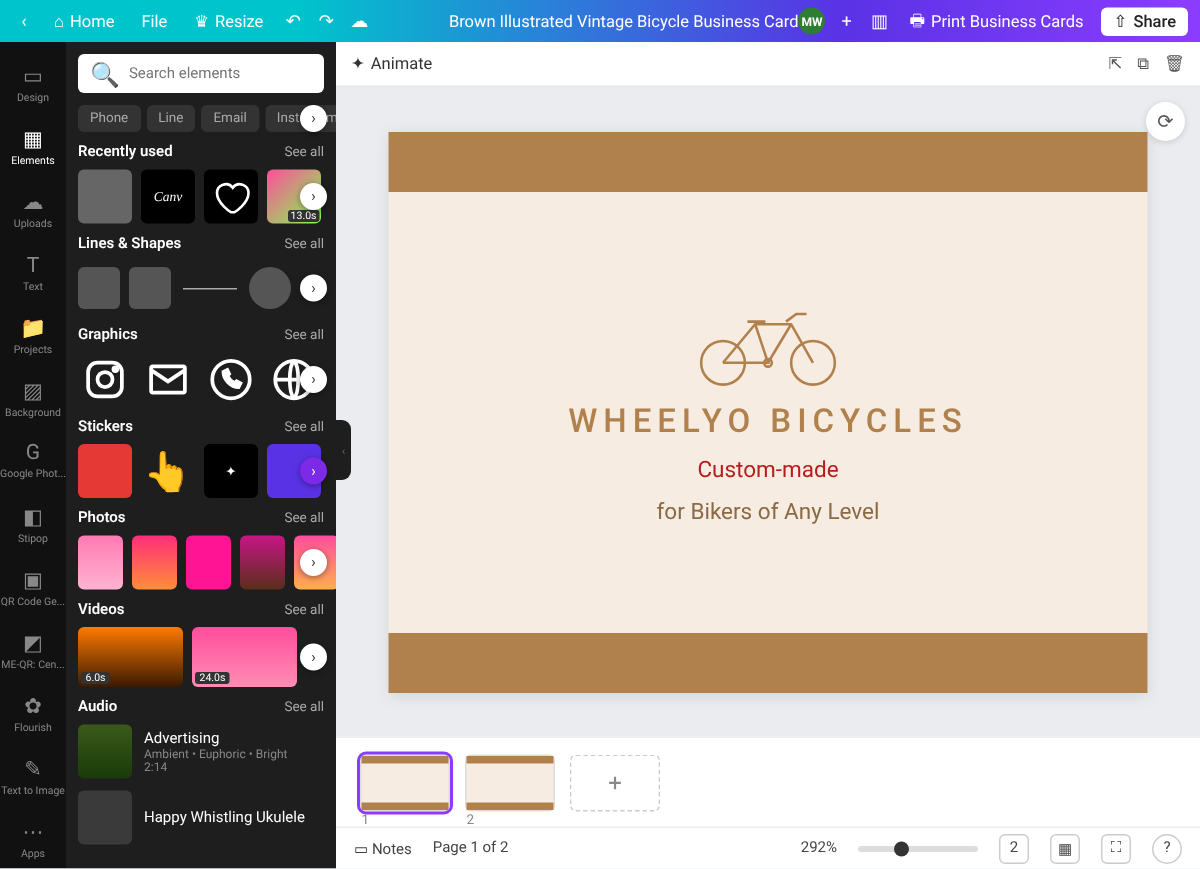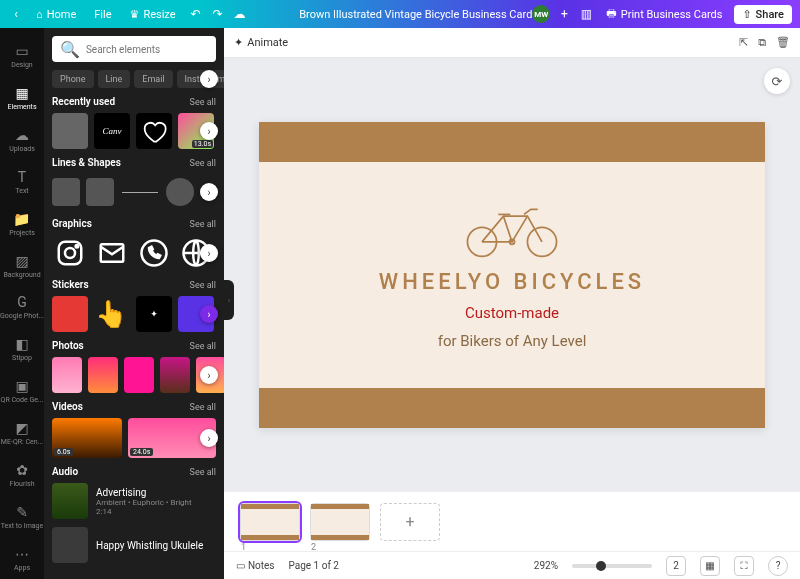--- a/index.html
+++ b/index.html
@@ -44,21 +44,21 @@
 .audio-meta .t1 { font-size:10px; } .audio-meta .t2 { font-size:8px; color:#888; }
 
 
 .handle { position:absolute; left:224px; top:280px; width:10px; height:40px; background:#1e1e1e; border-radius:0 6px 6px 0; display:flex; align-items:center; justify-content:center; color:#666; font-size:8px; cursor:pointer; z-index:5; }
 
 
 .canvaswrap { flex:1; display:flex; flex-direction:column; background:#f5f5f5; position:relative; }
 .ctxbar { height:30px; background:#fff; border-bottom:1px solid #e5e5e5; display:flex; align-items:center; padding:0 10px; font-size:11px; color:#333; justify-content:space-between; }
 .ctxbar .cicons { display:flex; gap:10px; color:#555; }
 .stage { flex:1; display:flex; align-items:center; justify-content:center; position:relative; background:#ebecf0; }
-.card { width:506px; height:306px; background:#f6ece1; position:relative; box-shadow:0 2px 10px rgba(0,0,0,.1); }
+.card { width:506px; height:374px; background:#f6ece1; position:relative; box-shadow:0 2px 10px rgba(0,0,0,.1); }
 .bandtop { position:absolute; top:0; left:0; right:0; height:40px; background:#b1814d; }
 .bandbot { position:absolute; bottom:0; left:0; right:0; height:40px; background:#b1814d; }
 .cardinner { position:absolute; inset:40px 0; display:flex; flex-direction:column; align-items:center; justify-content:center; gap:10px; }
 .bike { color:#b1814d; }
 .brand { font-size:22px; letter-spacing:4px; color:#b1814d; font-weight:500; }
 .tag1 { font-size:15px; color:#b91c1c; }
 .tag2 { font-size:15px; color:#8a6a44; }
 .refresh { position:absolute; top:10px; right:10px; width:26px; height:26px; border-radius:50%; background:#fff; box-shadow:0 1px 4px rgba(0,0,0,.15); display:flex; align-items:center; justify-content:center; font-size:13px; color:#555; cursor:pointer; }
 
 
@@ -269,21 +269,21 @@
     </div>
 
     <div class="secthead">
         <span class="title">Videos</span>
         <span class="seeall">See all</span>
       </div>
     <div class="thumbs">
       <div class="thumb" style="width:70px;height:40px;background:linear-gradient(#ff7a00,#3a1a00);position:relative">
           <span style="position:absolute;bottom:2px;left:2px;background:#333;font-size:7px;padding:0 3px;border-radius:2px">6.0s</span>
         </div>
-      <div class="thumb" style="width:88px;height:40px;background:linear-gradient(#ff4d9d,#ff8db3);position:relative">
+      <div class="thumb" style="width:70px;height:40px;background:linear-gradient(#ff4d9d,#ff8db3);position:relative">
           <span style="position:absolute;bottom:2px;left:2px;background:#333;font-size:7px;padding:0 3px;border-radius:2px">24.0s</span>
         </div>
       <span class="arrow">›</span>
     </div>
 
     <div class="secthead">
         <span class="title">Audio</span>
         <span class="seeall">See all</span>
       </div>
     <div class="audio-row">

